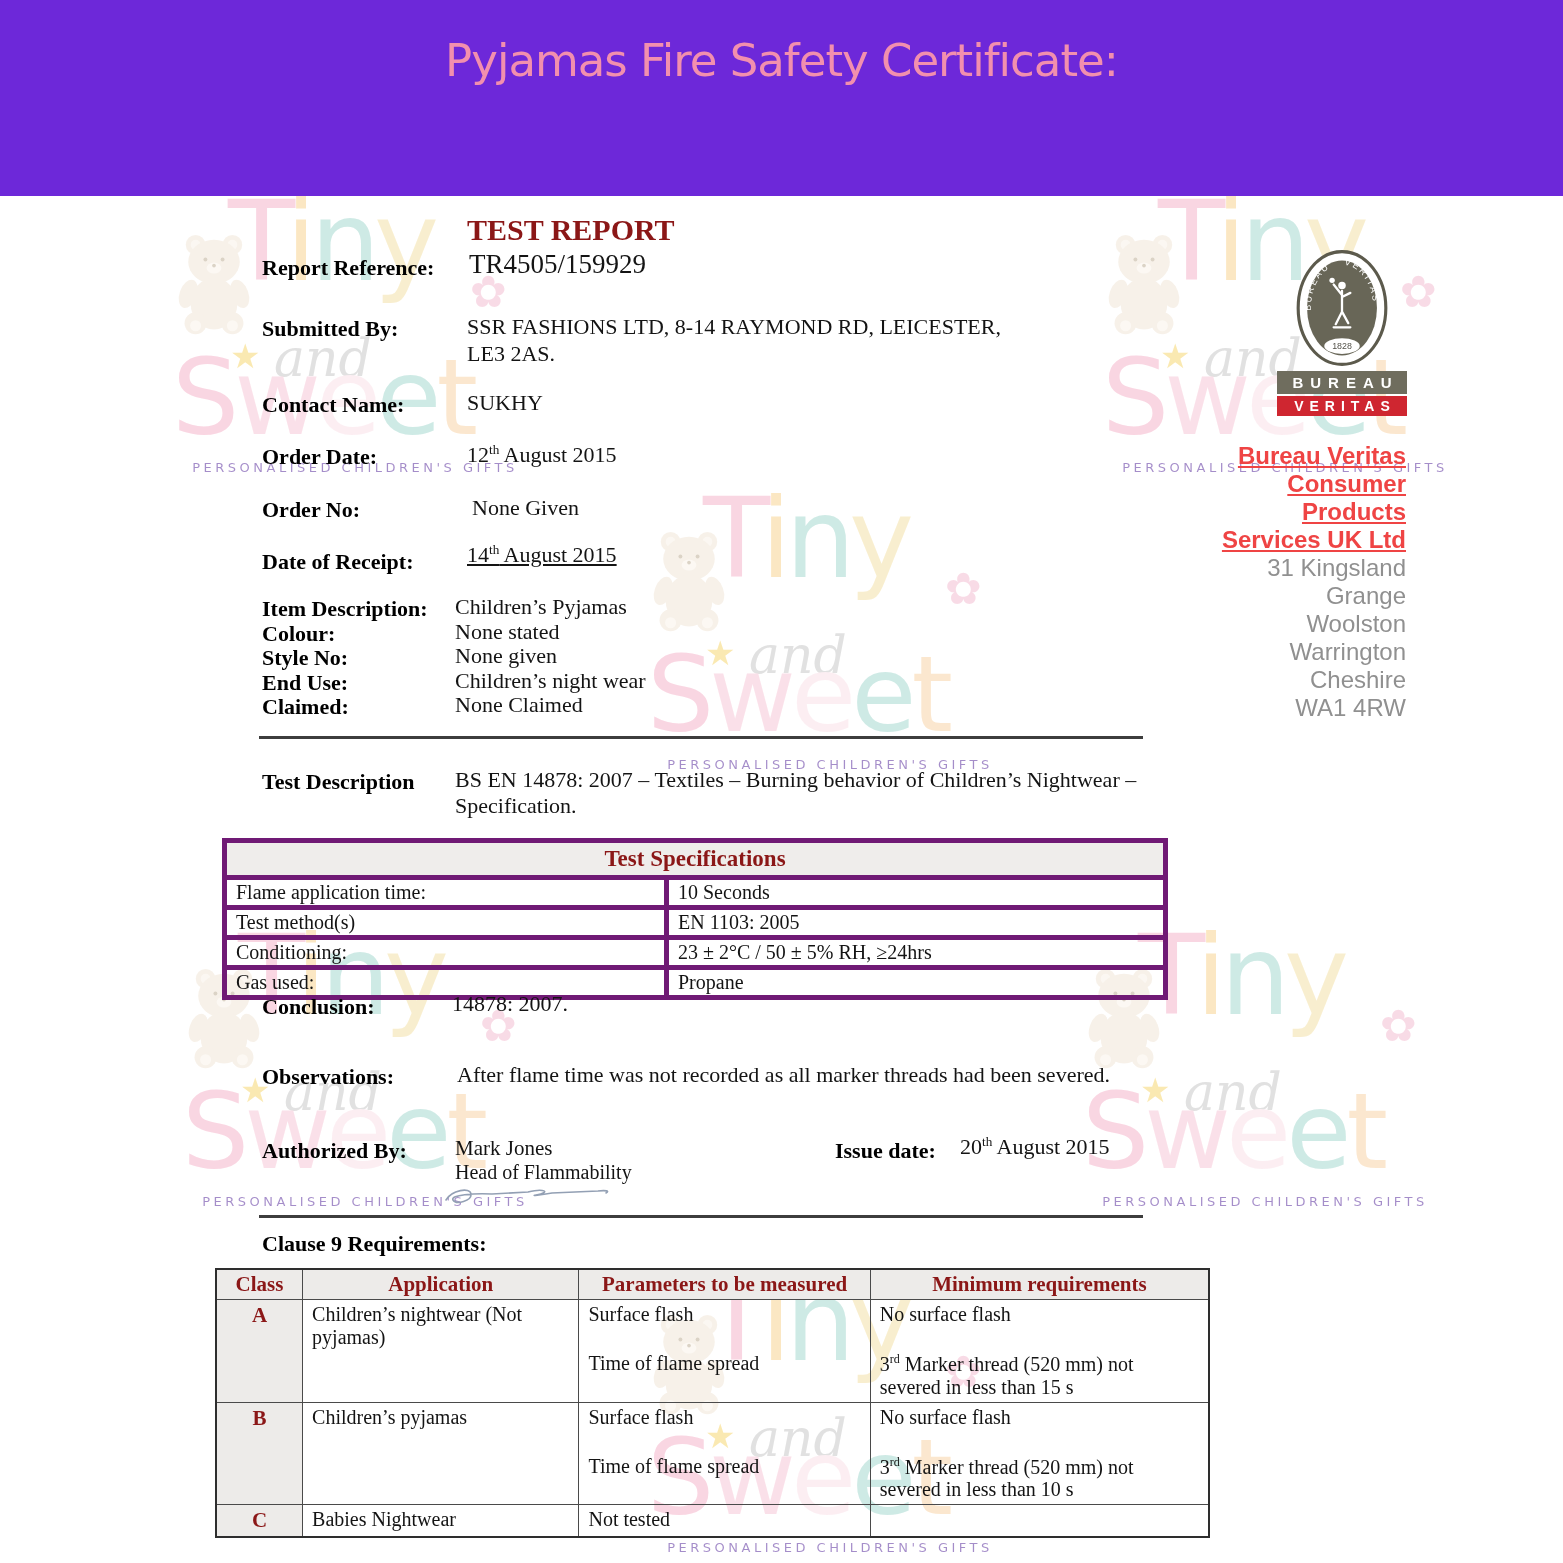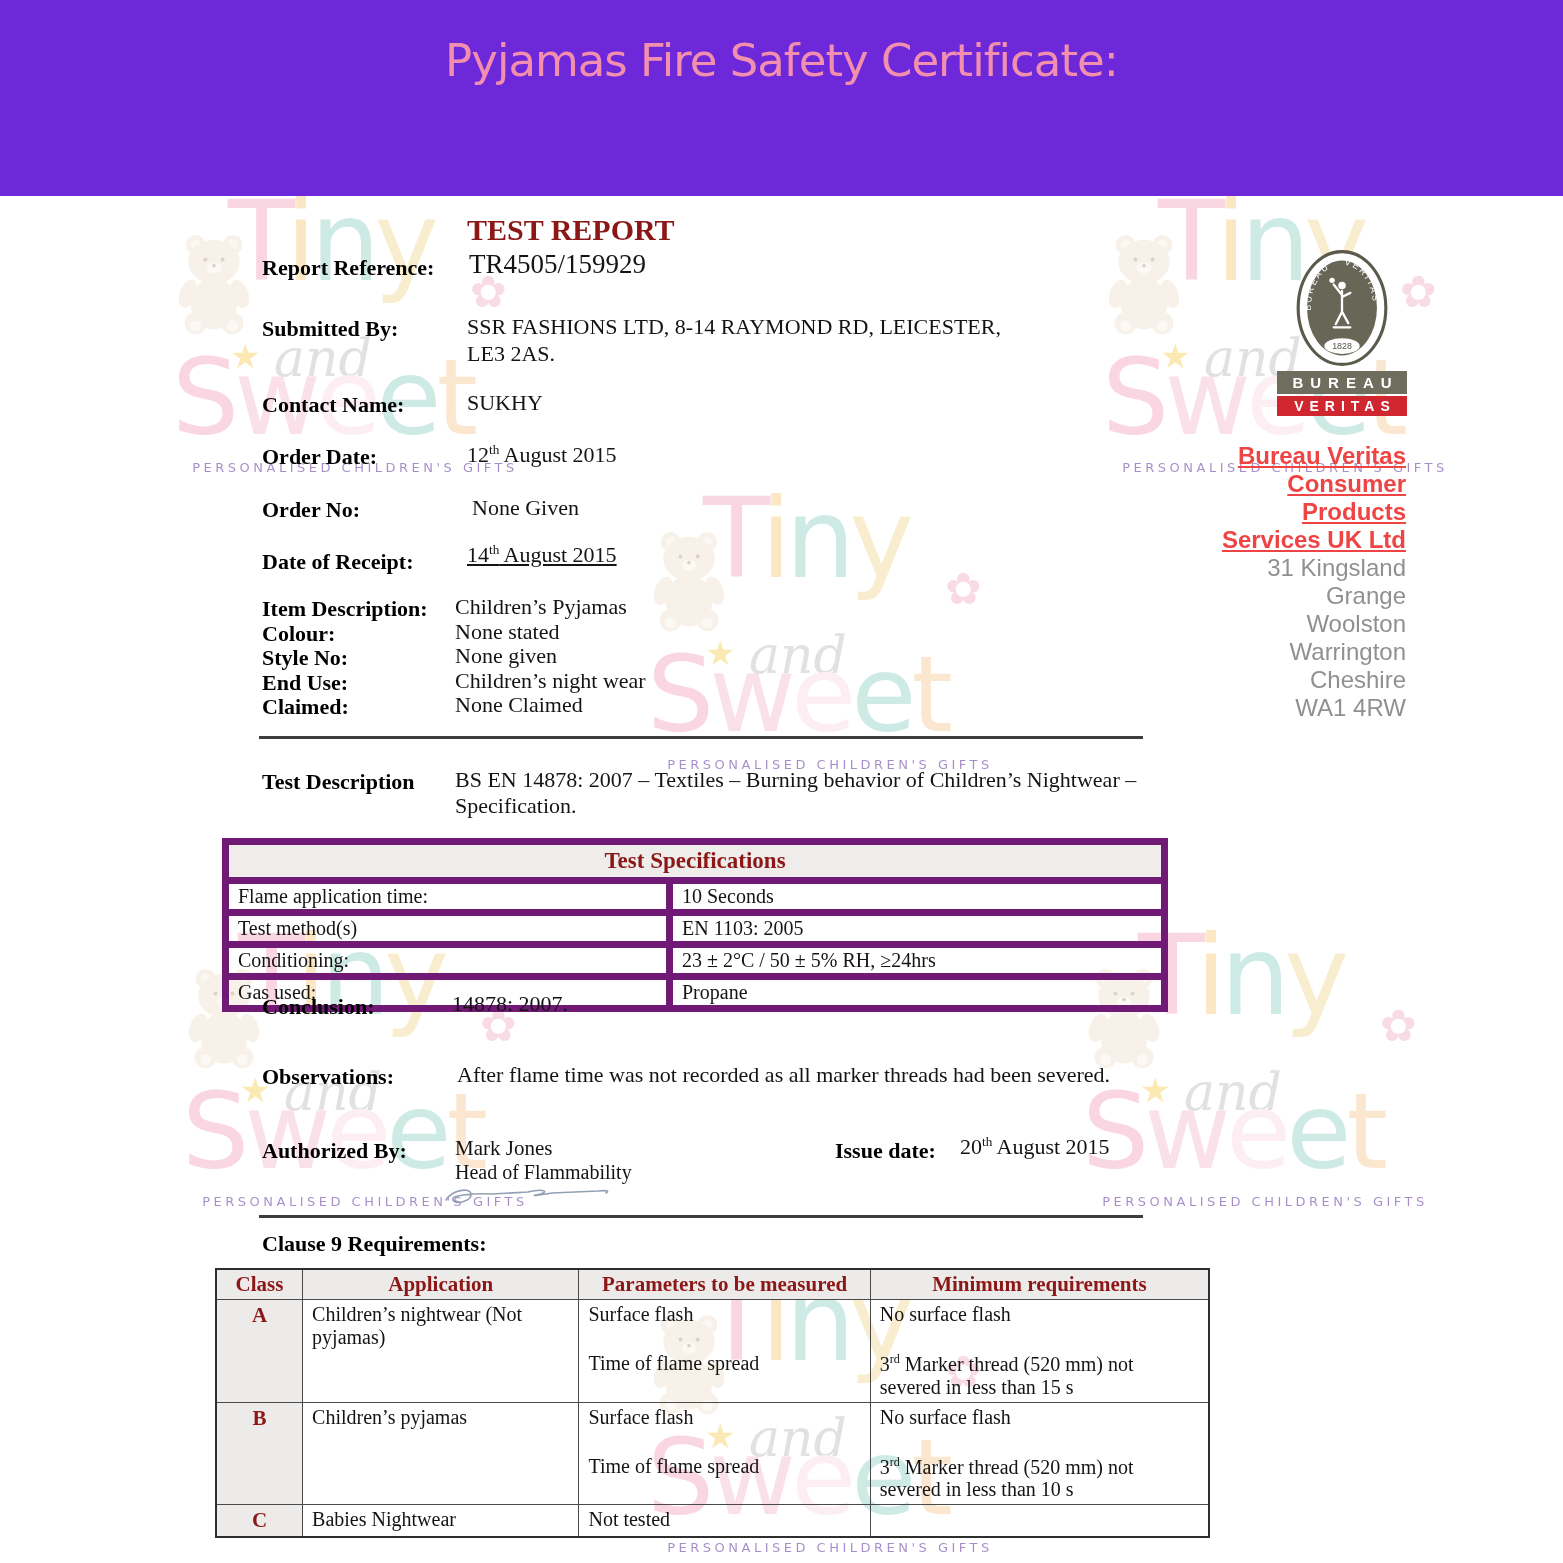--- a/index.html
+++ b/index.html
@@ -28,21 +28,21 @@
   .c-lpink{color:#f7c3d4}.c-vlpink{color:#fadfe7}.c-org{color:#f8d1a1}
   
   #content{position:absolute;left:0;top:0;width:1563px;height:1105px;z-index:1;}
   .lbl{color:#000000;font-weight:bold;font-size:22px;white-space:nowrap;}
   .val{font-size:22px;color:#141414;white-space:nowrap;}
   .sup{vertical-align:super;font-size:60%;}
   .hr{height:3px;background:#3d3d3d;}
   
   #spec-table{left:222px;top:838px;width:946px;border-collapse:collapse;
               border:2px solid #2e2e2e;font-size:20px;}
-  #spec-table td,#spec-table th{border:7px solid #701a75;padding:1px 9px;text-align:left;}
+  #spec-table td,#spec-table th{border:5px solid #701a75;padding:1px 9px;text-align:left;}
   #spec-table th{background:#efedeb;color:#8b1717;font-size:23px;text-align:center;padding:3px 0;}
   #spec-table td.k{width:419px;}
   
   #clause-table{left:215px;top:1268px;width:995px;border-collapse:collapse;
                 border:2px solid #2e2e2e;font-size:20px;}
   #clause-table td,#clause-table th{border:1px solid #4a4a4a;padding:3px 9px;vertical-align:top;text-align:left;}
   #clause-table th{background:#edebe9;color:#8b1717;font-size:21px;text-align:center;padding:2px 4px;}
   #clause-table td.cls{background:#edebe9;color:#8b1717;font-weight:bold;text-align:center;font-size:21px;}
   .gap{margin-top:26px;}
   

